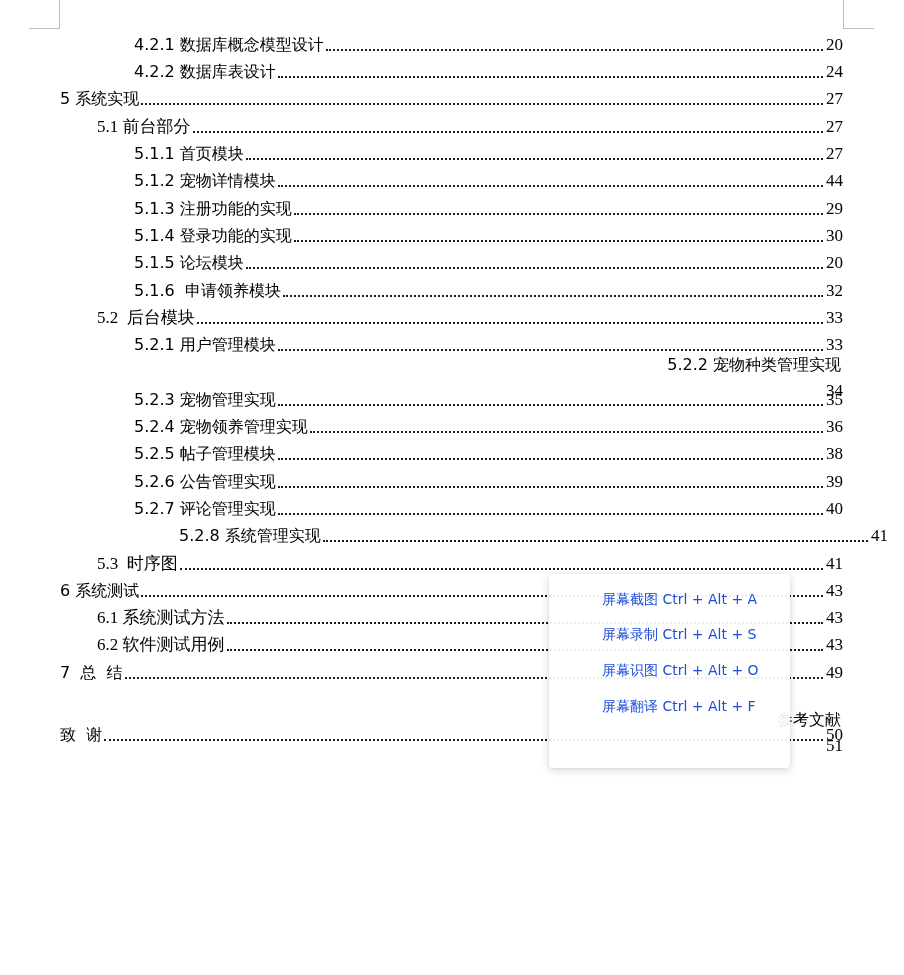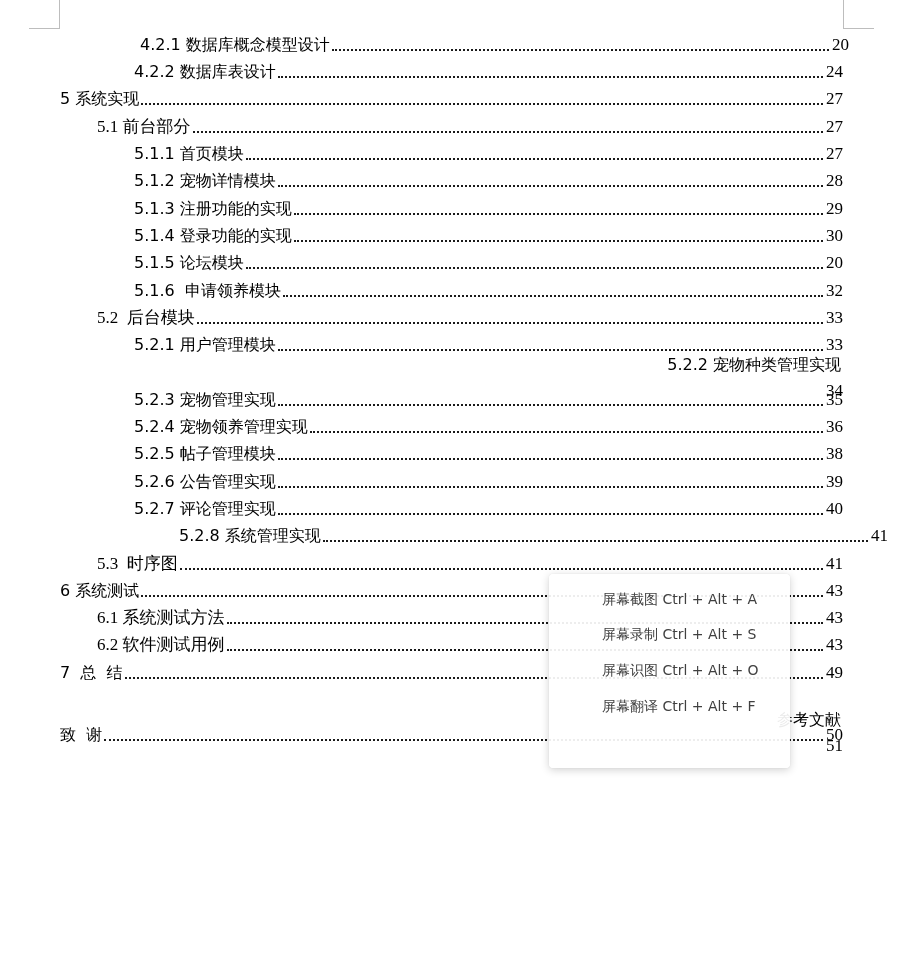--- a/index.html
+++ b/index.html
@@ -66,21 +66,21 @@
     position: absolute;
     left: 549px;
     top: 574px;
     width: 241px;
     height: 194px;
     background: rgba(255,255,255,0.92);
     border-radius: 4px;
     box-shadow: 0 2px 8px rgba(0,0,0,0.18), 0 0 1px rgba(0,0,0,0.15);
     font-family: "DejaVu Sans", "Liberation Sans", sans-serif;
     font-size: 14px;
-    color: #404040;
+    color: #1d4ed8;
   }
   .menu-item {
     position: absolute;
     left: 0;
     width: 241px;
     height: 36px;
     display: flex;
     align-items: center;
   }
   .menu-item .check {
@@ -99,21 +99,21 @@
   }
 </style>
 </head>
 <body>
 
 <div class="corner left"></div>
 <div class="corner right"></div>
 
 <div class="toc">
 
-  <div class="toc-row lvl3" style="left:140px;width:709px;top:0px;">
+  <div class="toc-row lvl3" style="left:134px;width:709px;top:0px;">
     <span class="title">4.2.1 数据库概念模型设计</span>
     <span class="leader"></span>
     <span class="page">20</span>
   </div>
   <div class="toc-row lvl3" style="left:134px;width:709px;top:27px;">
     <span class="title">4.2.2 数据库表设计</span>
     <span class="leader"></span>
     <span class="page">24</span>
   </div>
   <div class="toc-row lvl1" style="left:60px;width:783px;top:54px;">
@@ -127,21 +127,21 @@
     <span class="page">27</span>
   </div>
   <div class="toc-row lvl3" style="left:134px;width:709px;top:109px;">
     <span class="title">5.1.1 首页模块</span>
     <span class="leader"></span>
     <span class="page">27</span>
   </div>
   <div class="toc-row lvl3" style="left:134px;width:709px;top:136px;">
     <span class="title">5.1.2 宠物详情模块</span>
     <span class="leader"></span>
-    <span class="page">28</span>
+    <span class="page">44</span>
   </div>
   <div class="toc-row lvl3" style="left:134px;width:709px;top:164px;">
     <span class="title">5.1.3 注册功能的实现</span>
     <span class="leader"></span>
     <span class="page">29</span>
   </div>
   <div class="toc-row lvl3" style="left:134px;width:709px;top:191px;">
     <span class="title">5.1.4 登录功能的实现</span>
     <span class="leader"></span>
     <span class="page">30</span>

